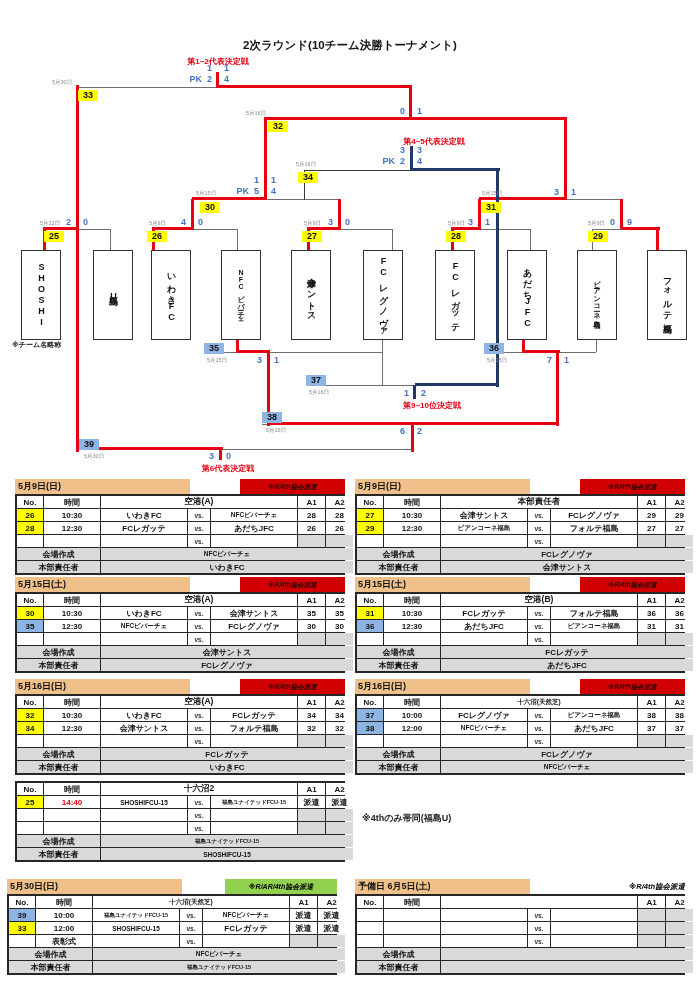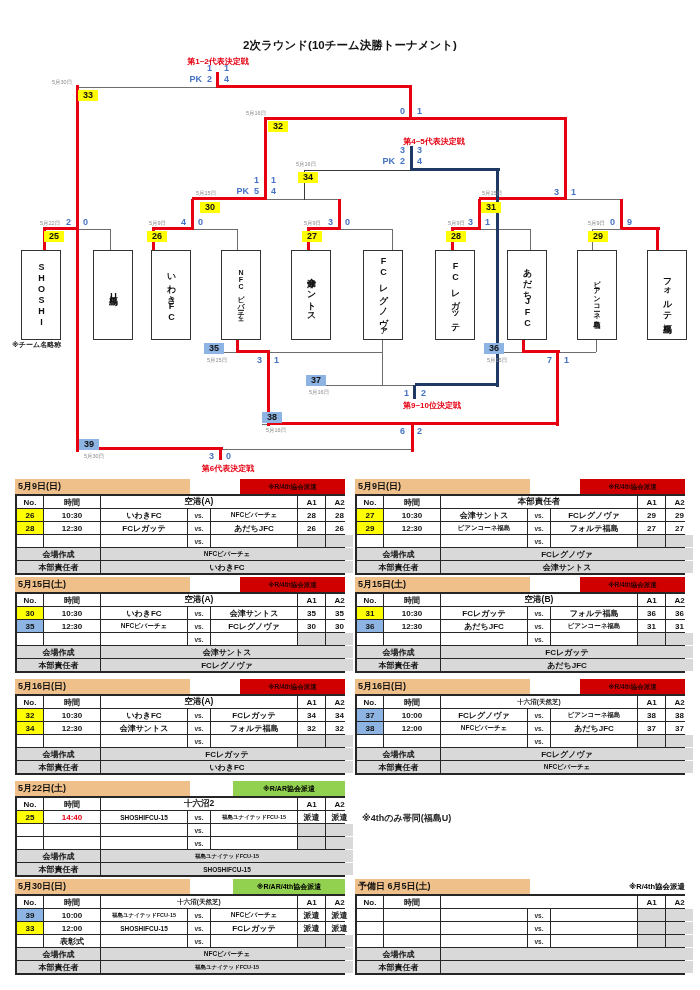--- a/index.html
+++ b/index.html
@@ -23,21 +23,21 @@
   .score{position:absolute;transform:translateX(-50%);display:flex;gap:8px;font-size:9px;font-weight:bold;color:#4472c4;}
   .score span{width:9px;text-align:center;}
   .score em{position:absolute;right:100%;margin-right:3px;font-style:normal;}
   .rlabel{position:absolute;transform:translateX(-50%);color:#e60012;font-size:8px;font-weight:bold;white-space:nowrap;}
   .note{position:absolute;font-size:7px;font-weight:bold;color:#222;white-space:nowrap;}
   
   .stable{position:absolute;width:330px;}
   .trow1{display:flex;height:15px;align-items:stretch;}
   .tdate{width:172px;background:#f0c08a;font-size:9px;font-weight:bold;color:#111;padding-left:3px;line-height:15px;}
   .tsp{flex:1;}
-  .tbadge{font-weight:bold;line-height:15px;text-align:center;}
+  .tbadge{font-weight:bold;line-height:15px;text-align:center;font-style:italic;}
   .tbadge.red{width:105px;background:#d10000;color:#2a0000;font-size:6.5px;}
   .tbadge.green{width:112px;background:#92d050;color:#000;font-size:7px;}
   .tbadge.plain{width:130px;background:none;color:#000;font-size:7.5px;text-align:right;}
   .tgrid{display:grid;grid-template-columns:26px 56px 86px 22px 86px 27px 27px;border:2px solid #262626;background:#262626;grid-gap:1px;}
   .c{background:#fff;height:12px;display:flex;align-items:center;justify-content:center;
      font-size:8px;font-weight:bold;color:#111;overflow:hidden;white-space:nowrap;}
   .c.gy{background:#d9d9d9;}
   .c.yl{background:#ffff00;}
   .c.bl{background:#8db4e2;}
   .c.vs{font-size:6.5px;color:#333;}
@@ -473,25 +473,20 @@
         <div class="c "></div>
         <div class="c gy"></div>
         <div class="c gy"></div>
         <div class="c fl">会場作成</div>
         <div class="c fv">FCレグノヴァ</div>
         <div class="c fl">本部責任者</div>
         <div class="c fv" style="font-size: 6.5px;">NFCビバーチェ</div>
       </div>
     </div>
   <div class="stable" style="left:15px;top:781px">
-      <div class="trow1">
-        <div class="tdate">5月22日(土)</div>
-        <div class="tsp"></div>
-        <div class="tbadge green">※R/AR協会派遣</div>
-      </div>
       <div class="tgrid">
         <div class="c ">No.</div>
         <div class="c ">時間</div>
         <div class="c vn">十六沼2</div>
         <div class="c ">A1</div>
         <div class="c ">A2</div>
         <div class="c yl">25</div>
         <div class="c rt">14:40</div>
         <div class="c " style="font-size: 6.5px;">SHOSHIFCU-15</div>
         <div class="c vs">vs.</div>
@@ -511,21 +506,21 @@
         <div class="c vs">vs.</div>
         <div class="c "></div>
         <div class="c gy"></div>
         <div class="c gy"></div>
         <div class="c fl">会場作成</div>
         <div class="c fv" style="font-size: 5.5px;">福島ユナイテッドFCU-15</div>
         <div class="c fl">本部責任者</div>
         <div class="c fv" style="font-size: 6.5px;">SHOSHIFCU-15</div>
       </div>
     </div>
-  <div class="stable" style="left:15px;top:879px">
+  <div class="stable" style="left:7px;top:879px">
       <div class="trow1">
         <div class="tdate">5月30日(日)</div>
         <div class="tsp"></div>
         <div class="tbadge green">※R/AR/4th協会派遣</div>
       </div>
       <div class="tgrid">
         <div class="c ">No.</div>
         <div class="c ">時間</div>
         <div class="c vn" style="font-size: 6.5px;">十六沼(天然芝)</div>
         <div class="c ">A1</div>

